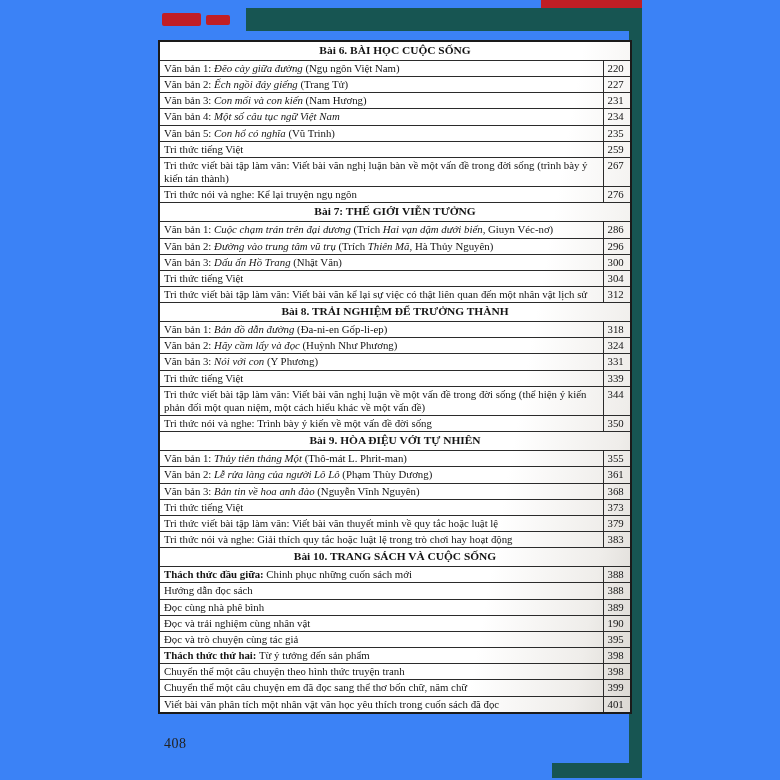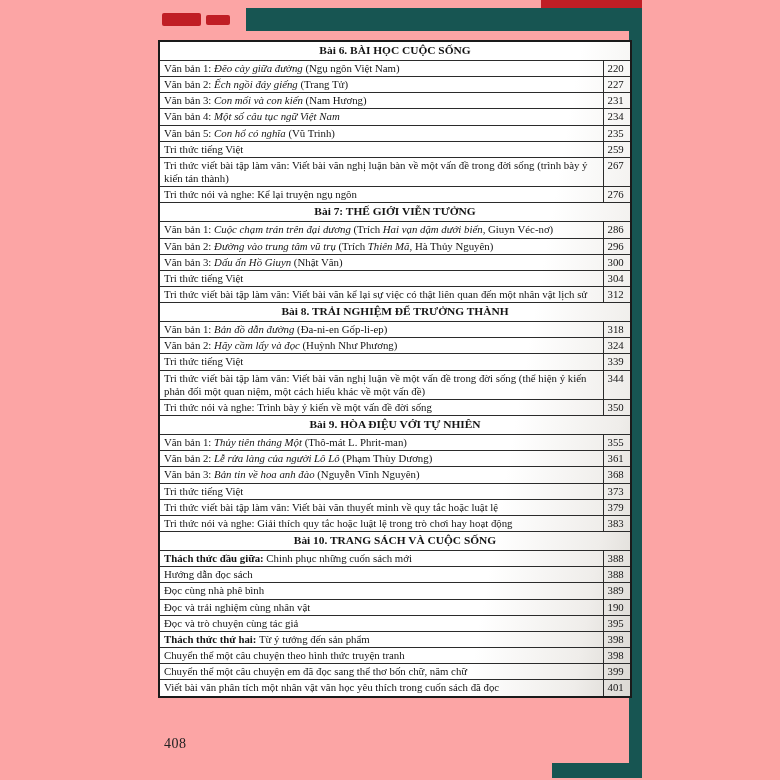--- a/index.html
+++ b/index.html
@@ -4,21 +4,21 @@
 <style>
   * { margin:0; padding:0; box-sizing:border-box; }
   html,body { width:780px; height:780px; }
   body {
     background:#ffffff;
     font-family:"Liberation Serif", serif;
     position:relative;
     overflow:hidden;
     color:#141414;
   }
-  .photo { position:absolute; inset:0; background:#fca5a5; }
+  .photo { position:absolute; inset:0; background:#3b82f6; }
 
   
   .red-top-strip    { position:absolute; left:541px; top:0;    width:101px; height:10px; }
   .teal-top-bar     { position:absolute; left:246px; top:8px;  width:396px; height:23px; }
   .teal-right-strip { position:absolute; left:629px; top:28px; width:13px;  height:750px; }
   .teal-bottom-corner{ position:absolute; left:552px; top:763px; width:90px; height:15px; }
   .red-frag-a { position:absolute; left:162px; top:13px; width:39px; height:13px; border-radius:2px; }
   .red-frag-b { position:absolute; left:206px; top:15px; width:24px; height:10px; border-radius:2px; }
 
   table.toc {
@@ -95,21 +95,21 @@
         </tr>
         <tr>
           <td class="label-cell"><span>Văn bản 1: </span><span class="it">Cuộc chạm trán trên đại dương</span><span> (Trích </span><span class="it">Hai vạn dặm dưới biển</span><span>, Giuyn Véc-nơ)</span></td>
           <td class="page-cell">286</td>
         </tr>
         <tr>
           <td class="label-cell"><span>Văn bản 2: </span><span class="it">Đường vào trung tâm vũ trụ</span><span> (Trích </span><span class="it">Thiên Mã</span><span>, Hà Thủy Nguyên)</span></td>
           <td class="page-cell">296</td>
         </tr>
         <tr>
-          <td class="label-cell"><span>Văn bản 3: </span><span class="it">Dấu ấn Hồ Giuyn</span><span> (Nhật Văn)</span></td>
+          <td class="label-cell"><span>Văn bản 3: </span><span class="it">Dấu ấn Hồ Trang</span><span> (Nhật Văn)</span></td>
           <td class="page-cell">300</td>
         </tr>
         <tr>
           <td class="label-cell"><span>Tri thức tiếng Việt</span></td>
           <td class="page-cell">304</td>
         </tr>
         <tr>
           <td class="label-cell"><span>Tri thức viết bài tập làm văn: Viết bài văn kể lại sự việc có thật liên quan đến một nhân vật lịch sử</span></td>
           <td class="page-cell">312</td>
         </tr>
@@ -118,20 +118,24 @@
         </tr>
         <tr>
           <td class="label-cell"><span>Văn bản 1: </span><span class="it">Bản đồ dẫn đường</span><span> (Đa-ni-en Gốp-li-ep)</span></td>
           <td class="page-cell">318</td>
         </tr>
         <tr>
           <td class="label-cell"><span>Văn bản 2: </span><span class="it">Hãy cầm lấy và đọc</span><span> (Huỳnh Như Phương)</span></td>
           <td class="page-cell">324</td>
         </tr>
         <tr>
+          <td class="label-cell"><span>Văn bản 3: </span><span class="it">Nói với con</span><span> (Y Phương)</span></td>
+          <td class="page-cell">331</td>
+        </tr>
+        <tr>
           <td class="label-cell"><span>Tri thức tiếng Việt</span></td>
           <td class="page-cell">339</td>
         </tr>
         <tr>
           <td class="label-cell"><span>Tri thức viết bài tập làm văn: Viết bài văn nghị luận về một vấn đề trong đời sống (thể hiện ý kiến phản đối một quan niệm, một cách hiểu khác về một vấn đề)</span></td>
           <td class="page-cell">344</td>
         </tr>
         <tr>
           <td class="label-cell"><span>Tri thức nói và nghe:  Trình bày ý kiến về một vấn đề đời sống</span></td>
           <td class="page-cell">350</td>

